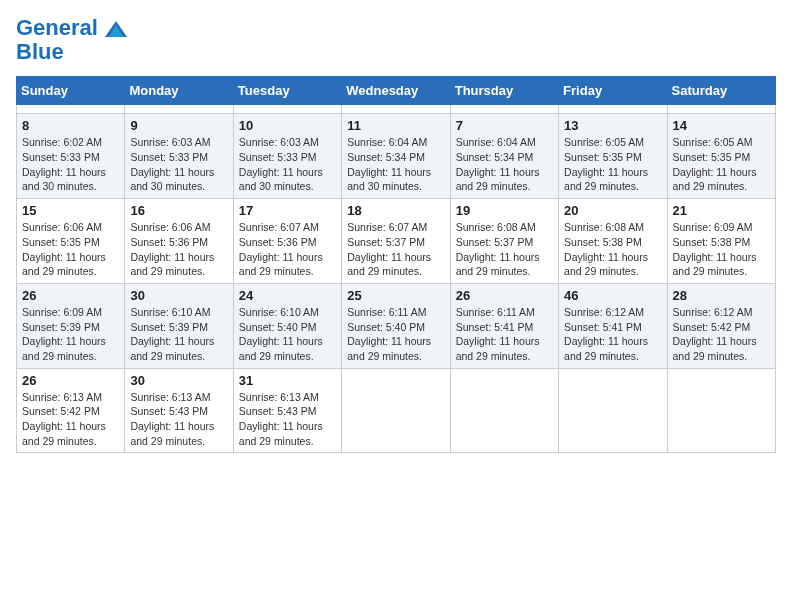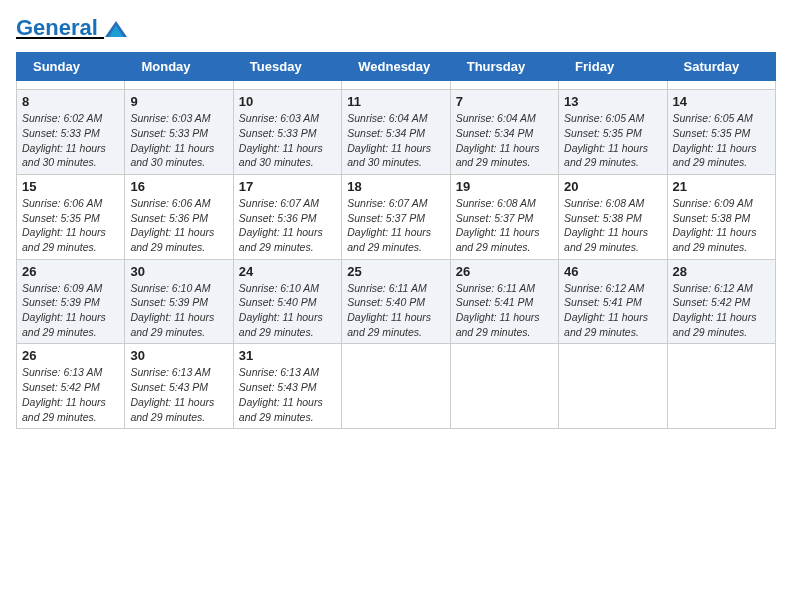--- a/index.html
+++ b/index.html
@@ -12,21 +12,20 @@
     }
     .header {
       display: flex;
       justify-content: space-between;
       align-items: flex-start;
       margin-bottom: 12px;
     }
     .logo {
       display: flex;
       align-items: center;
-      text-decoration: underline;
     }
     .title-block {
       text-align: right;
     }
     .month-title {
       font-size: 36px;
       font-weight: bold;
       color: #333;
     }
     .location {
@@ -34,21 +33,21 @@
       color: #333;
     }
     table {
       width: 100%;
       border-collapse: collapse;
       font-size: 11px;
     }
     thead tr th {
       background: #2a6ebb;
       color: #fff;
-      padding: 6px 16px;
+      padding: 6px 4px;
       text-align: left;
       font-size: 13px;
       font-weight: bold;
       border: 1px solid #2a6ebb;
     }
     tbody tr td {
       border: 1px solid #ccc;
       padding: 4px 5px;
       vertical-align: top;
       width: 108px;
@@ -63,39 +62,39 @@
       font-size: 13px;
       font-weight: bold;
       color: #222;
       display: block;
       margin-bottom: 2px;
     }
     .day-info {
       color: #333;
       font-size: 10.5px;
       line-height: 1.4;
-      font-style: italic;
     }
     td.empty {
       background: #f9f9f9;
     }
   </style>
 </head>
 <body>
 
 <div class="header">
   <div class="logo">
     <div>
       <div style="font-size:22px;font-weight:bold;color:#333;line-height:1.1;">
         <span style="color:#1a6fba;">General</span>
         <svg width="22" height="16" viewBox="0 0 22 16" style="vertical-align:middle;margin-left:1px;" xmlns="http://www.w3.org/2000/svg">
           <polygon points="0,16 11,0 22,16" fill="#2a6ebb"></polygon>
           <polygon points="4,16 11,4 18,16" fill="#1a9ed4"></polygon>
         </svg>
       </div>
+      <div style="font-size:22px;font-weight:bold;color:#1a6fba;line-height:1.1;">Blue</div>
     </div>
   </div>
   <div class="title-block">
     <div class="month-title"></div>
     <div class="location"></div>
   </div>
 </div>
 
 <table>
   <thead>

